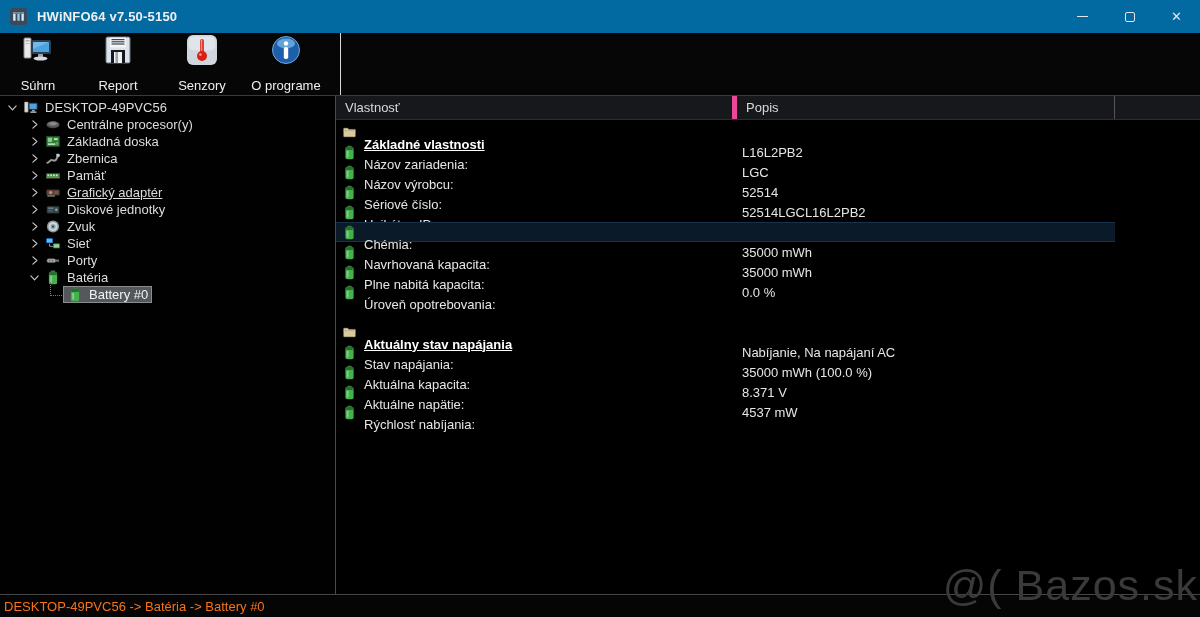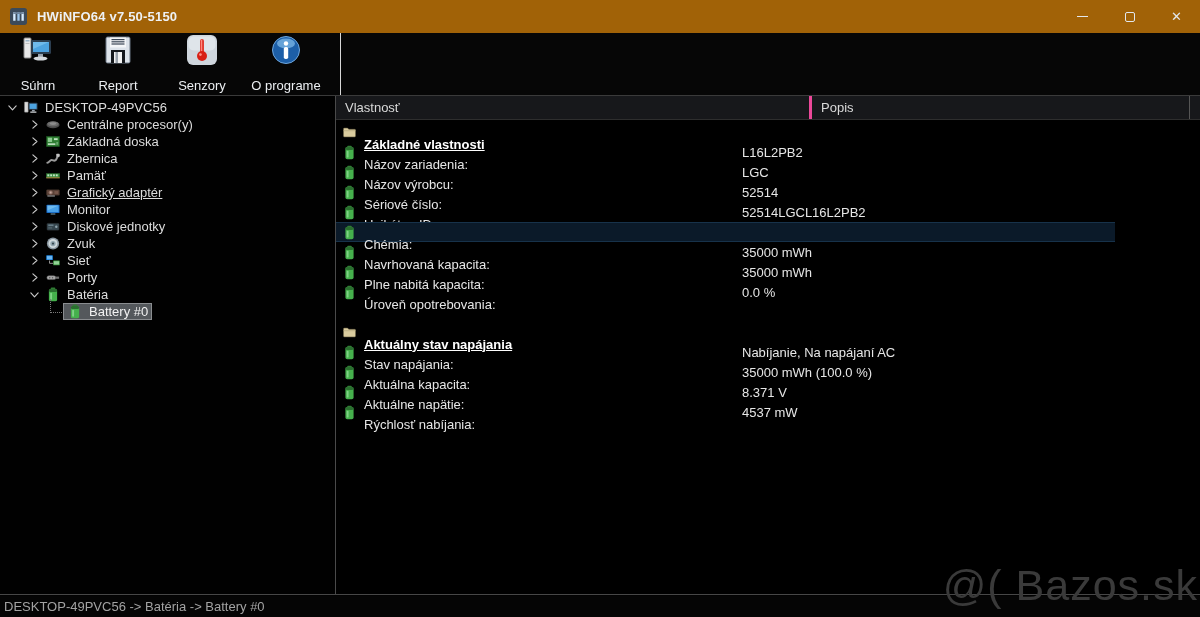--- a/index.html
+++ b/index.html
@@ -1,21 +1,21 @@
 <!DOCTYPE html>
 <html><head>
 <meta charset="utf-8">
 <style>
   * { box-sizing: border-box; margin: 0; padding: 0; }
   html,body { width:1200px; height:617px; background:#000; overflow:hidden;
               font-family:"Liberation Sans", sans-serif; }
   .window { position:relative; width:1200px; height:617px; background:#020202; }
 
   
-  .titlebar { height:33px; background:#a16207; display:flex; align-items:center; }
+  .titlebar { height:33px; background:#0369a1; display:flex; align-items:center; }
   .app-icon { width:17px; height:17px; margin-left:10px; flex:0 0 auto; }
   .app-icon svg { width:100%; height:100%; display:block; }
   .title { color:#eef1f4; font-size:13px; font-weight:700; margin-left:10px; letter-spacing:.2px; }
   .win-controls { margin-left:auto; display:flex; height:100%; }
   .win-btn { width:47px; height:100%; display:flex; align-items:center; justify-content:center; color:#e3e7ec; }
   .glyph-min { width:11px; height:1px; background:#e3e7ec; display:block; }
   .glyph-max { width:10px; height:10px; border:1px solid #e3e7ec; border-radius:2px; display:block; }
   .glyph-close { font-size:13px; line-height:1; }
 
   
@@ -43,36 +43,36 @@
   .lvl1 { padding-left:27px; }
   .lvl2 { padding-left:50px; }
   .tree-connector { width:12px; height:14px; border-left:1px dotted #7a7a7a; border-bottom:1px dotted #7a7a7a; margin:-6px 2px 6px 0; flex:0 0 auto; }
   .tree-sel { display:flex; align-items:center; background:#54585c; outline:1px solid #8a8d90; }
   .tree-sel .tree-label { color:#f2f2f2; }
 
   
   .detail-panel { flex:1; background:#000; display:flex; flex-direction:column; overflow:hidden; }
   .detail-header { height:24px; flex:0 0 auto; background:#17181b; border-bottom:1px solid #2e2e2e; display:flex; font-size:13px; color:#d9d9d9; }
   .col { display:flex; align-items:center; padding-left:9px; }
-  .col-prop { width:476px; border-right:3px solid #ec4899; }
+  .col-prop { width:401px; border-right:5px solid #ec4899; }
   .col-desc { width:378px; border-right:1px solid #555; }
   .col-rest { flex:1; }
   .rows { padding-top:2px; }
   .prow { height:20px; display:flex; align-items:center; position:relative; width:779px; }
   .prow .p-icon { width:14px; height:16px; margin-left:7px; flex:0 0 auto; display:flex; align-items:center; }
   .prow .p-icon svg { width:13px; height:15px; display:block; }
   .prow .p-label { margin-left:7px; color:#e6e6e6; font-size:13px; white-space:nowrap;margin-top:24px; }
   .prow .p-value { position:absolute; left:406px; color:#e6e6e6; font-size:13px; white-space:nowrap; }
   .prow.section .p-label { font-weight:700; text-decoration:underline; color:#fff; }
   .prow.selected { background:#0b1a29; box-shadow:inset 0 1px 0 #17324a, inset 0 -1px 0 #17324a; }
   .prow.spacer { height:20px; }
 
   
   .statusbar { position:absolute; left:0; right:0; bottom:0; height:21px; background:#050505;
-               display:flex; align-items:center; padding-left:4px; color:#a3a3a3; font-size:13px; }
+               display:flex; align-items:center; padding-left:4px; color:#f97316; font-size:13px; }
 
   
   .watermark { position:absolute; right:2px; bottom:7px; font-size:43px; color:#3a3a3a;
                letter-spacing:1px; pointer-events:none; z-index:5; }
 </style>
 </head>
 <body>
 
 <div class="window">
 
@@ -273,38 +273,20 @@
         </div>
         <div class="tree-row lvl1">
           <span class="tree-chevron">
             <svg viewBox="0 0 16 16">
               <path d="M6 3.5 L11 8 L6 12.5" stroke="#c8c8c8" stroke-width="1.4" fill="none" stroke-linecap="round" stroke-linejoin="round"></path>
             </svg>
           </span>
           <span style="display: flex; align-items: center;">
             <span class="tree-icon">
               <svg viewBox="0 0 16 16">
-                <rect x="1" y="2.8" width="14" height="9" rx="1" fill="#1565c0"></rect>
-                <rect x="2" y="3.8" width="12" height="7" fill="#48a0e8"></rect>
-                <path d="M2 3.8 L14 3.8 L2 9 Z" fill="#7fc4f2" opacity="0.7"></path>
-                <rect x="5.5" y="12" width="5" height="1.6" fill="#546e7a"></rect>
-              </svg>
-            </span>
-            <span class="tree-label">Monitor</span>
-          </span>
-        </div>
-        <div class="tree-row lvl1">
-          <span class="tree-chevron">
-            <svg viewBox="0 0 16 16">
-              <path d="M6 3.5 L11 8 L6 12.5" stroke="#c8c8c8" stroke-width="1.4" fill="none" stroke-linecap="round" stroke-linejoin="round"></path>
-            </svg>
-          </span>
-          <span style="display: flex; align-items: center;">
-            <span class="tree-icon">
-              <svg viewBox="0 0 16 16">
                 <rect x="1.5" y="4.5" width="13" height="7.5" rx="1" fill="#37474f" stroke="#222" stroke-width="0.5"></rect>
                 <circle cx="11.5" cy="8.2" r="1.3" fill="#90a4ae"></circle>
                 <rect x="3" y="6" width="5.5" height="1.2" fill="#78909c"></rect>
                 <rect x="3" y="9" width="4" height="1" fill="#5c6f78"></rect>
               </svg>
             </span>
             <span class="tree-label">Diskové jednotky</span>
           </span>
         </div>
         <div class="tree-row lvl1">

